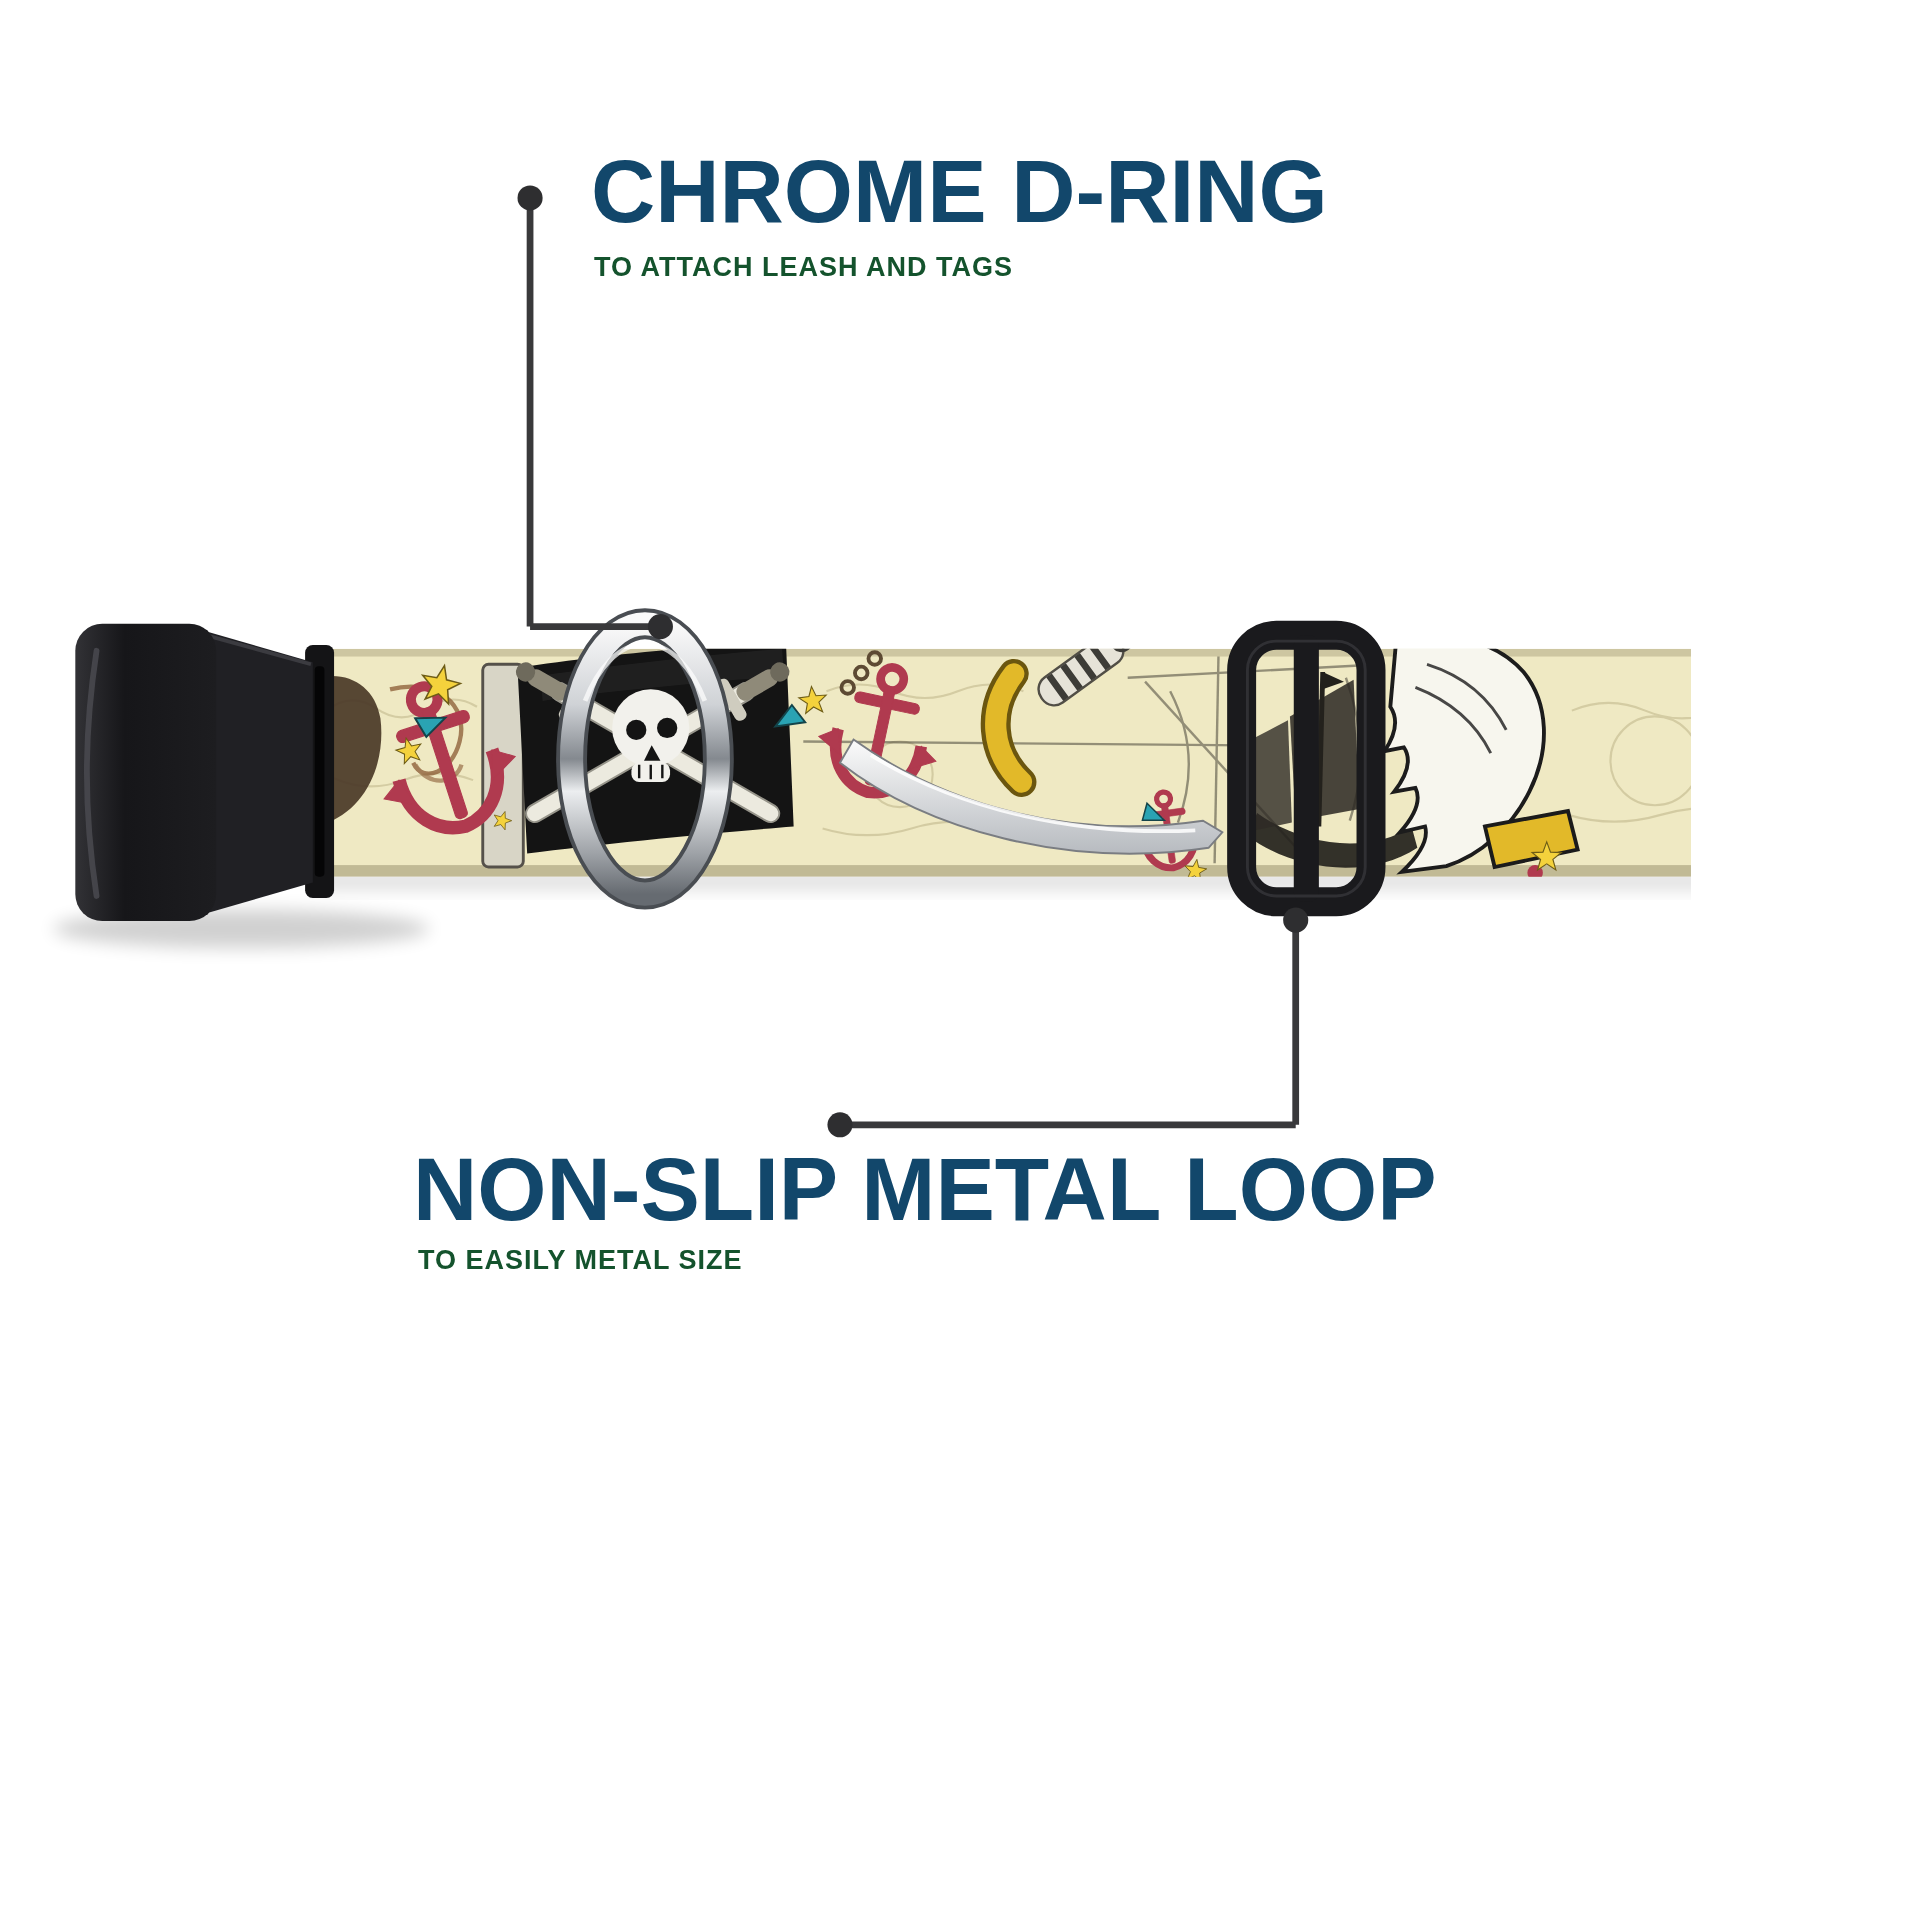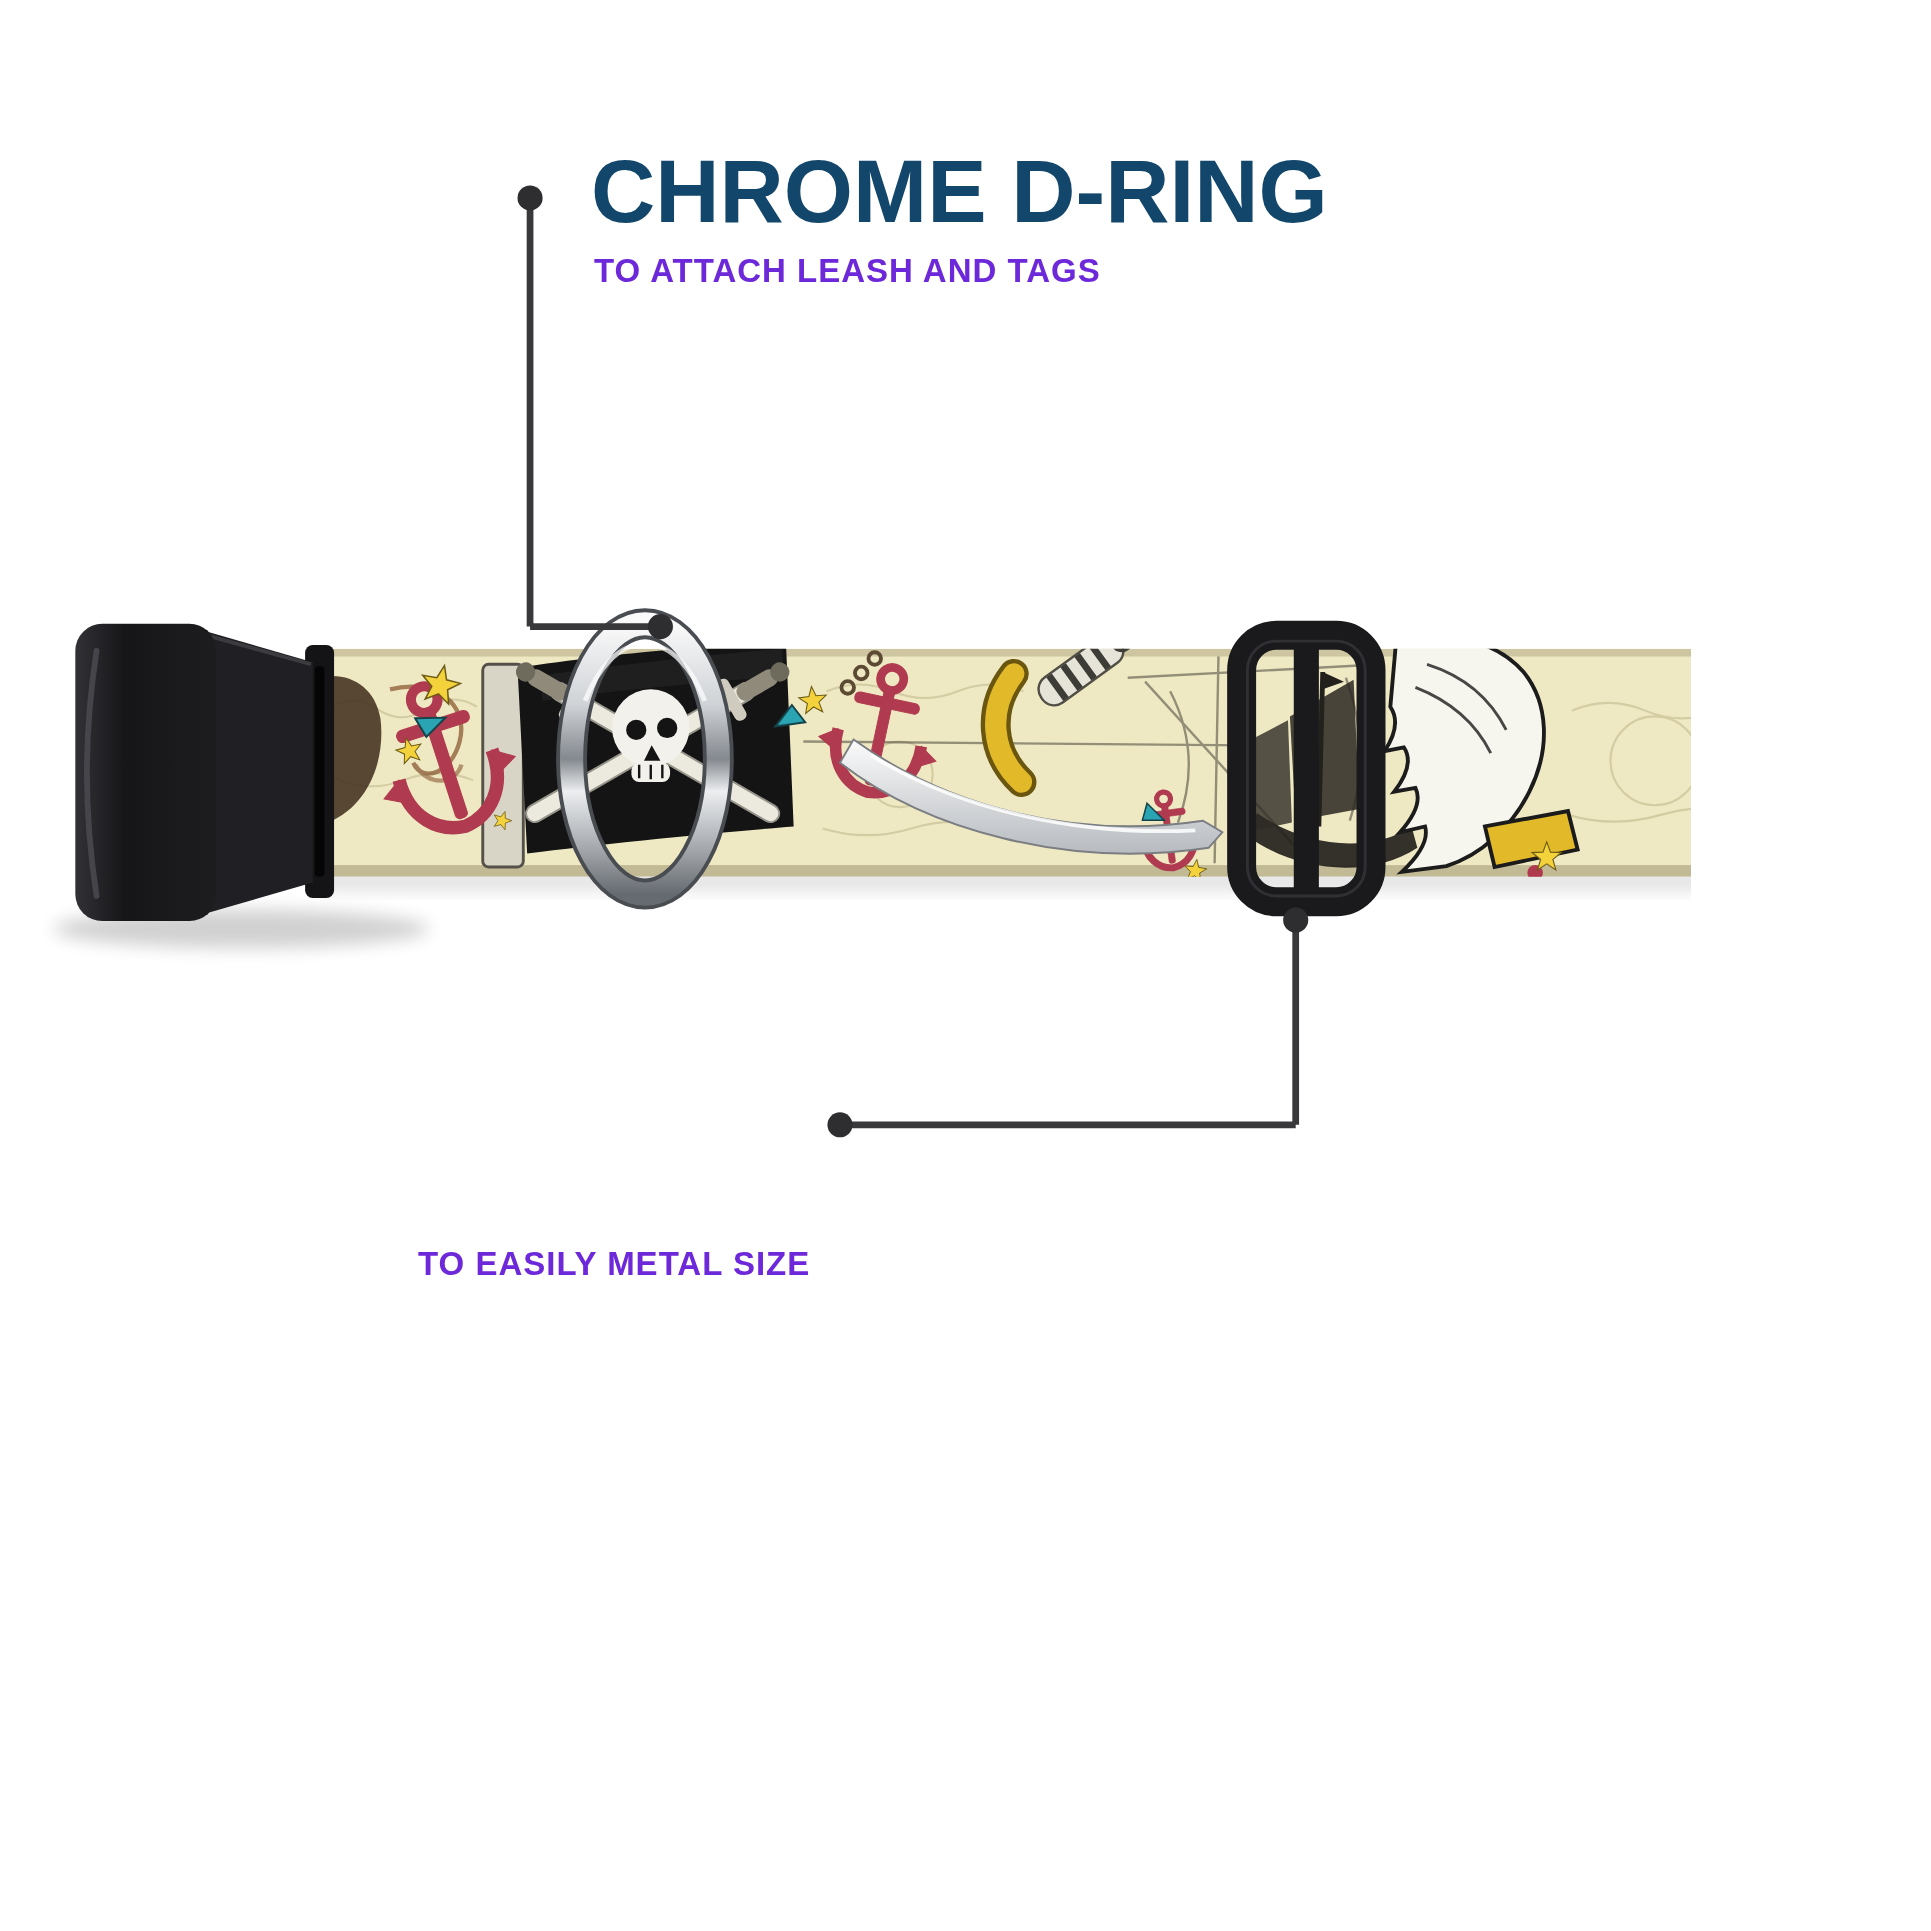--- a/index.html
+++ b/index.html
@@ -6,22 +6,22 @@
   .canvas{
     position:relative;width:1691px;height:1931px;background:#ffffff;overflow:hidden;
     font-family:"Liberation Sans", sans-serif;
   }
   .art{position:absolute;left:0;top:0;width:1931px;height:1931px;}
   .t-title{
     position:absolute;font-weight:700;font-size:89px;line-height:1.05;
     color:#12476b;white-space:nowrap;letter-spacing:0px;
   }
   .t-sub{
-    position:absolute;font-weight:700;font-size:33px;line-height:1.1;
-    color:#6d28d9;white-space:nowrap;letter-spacing:1px;
+    position:absolute;font-weight:700;font-size:27px;line-height:1.1;
+    color:#14532d;white-space:nowrap;letter-spacing:1px;
   }
   .top-title{left:591px;top:145px;}
   .top-sub{left:594px;top:253px;}
   .bottom-title{left:413px;top:1143px;}
   .bottom-sub{left:418px;top:1246px;}
 </style>
 </head>
 <body>
 
 <div class="canvas">
@@ -219,16 +219,17 @@
     <g fill="#2e2e30">
       <circle cx="549" cy="205" r="13"></circle>
       <circle cx="684" cy="649" r="13"></circle>
       <circle cx="1342" cy="953" r="13"></circle>
       <circle cx="870" cy="1165" r="13"></circle>
     </g>
   </svg>
 
   <div class="t-title top-title">CHROME D-RING</div>
   <div class="t-sub top-sub">TO ATTACH LEASH AND TAGS</div>
+  <div class="t-title bottom-title">NON-SLIP METAL LOOP</div>
   <div class="t-sub bottom-sub">TO EASILY METAL SIZE</div>
 
 </div>
 
 
 </body></html>

